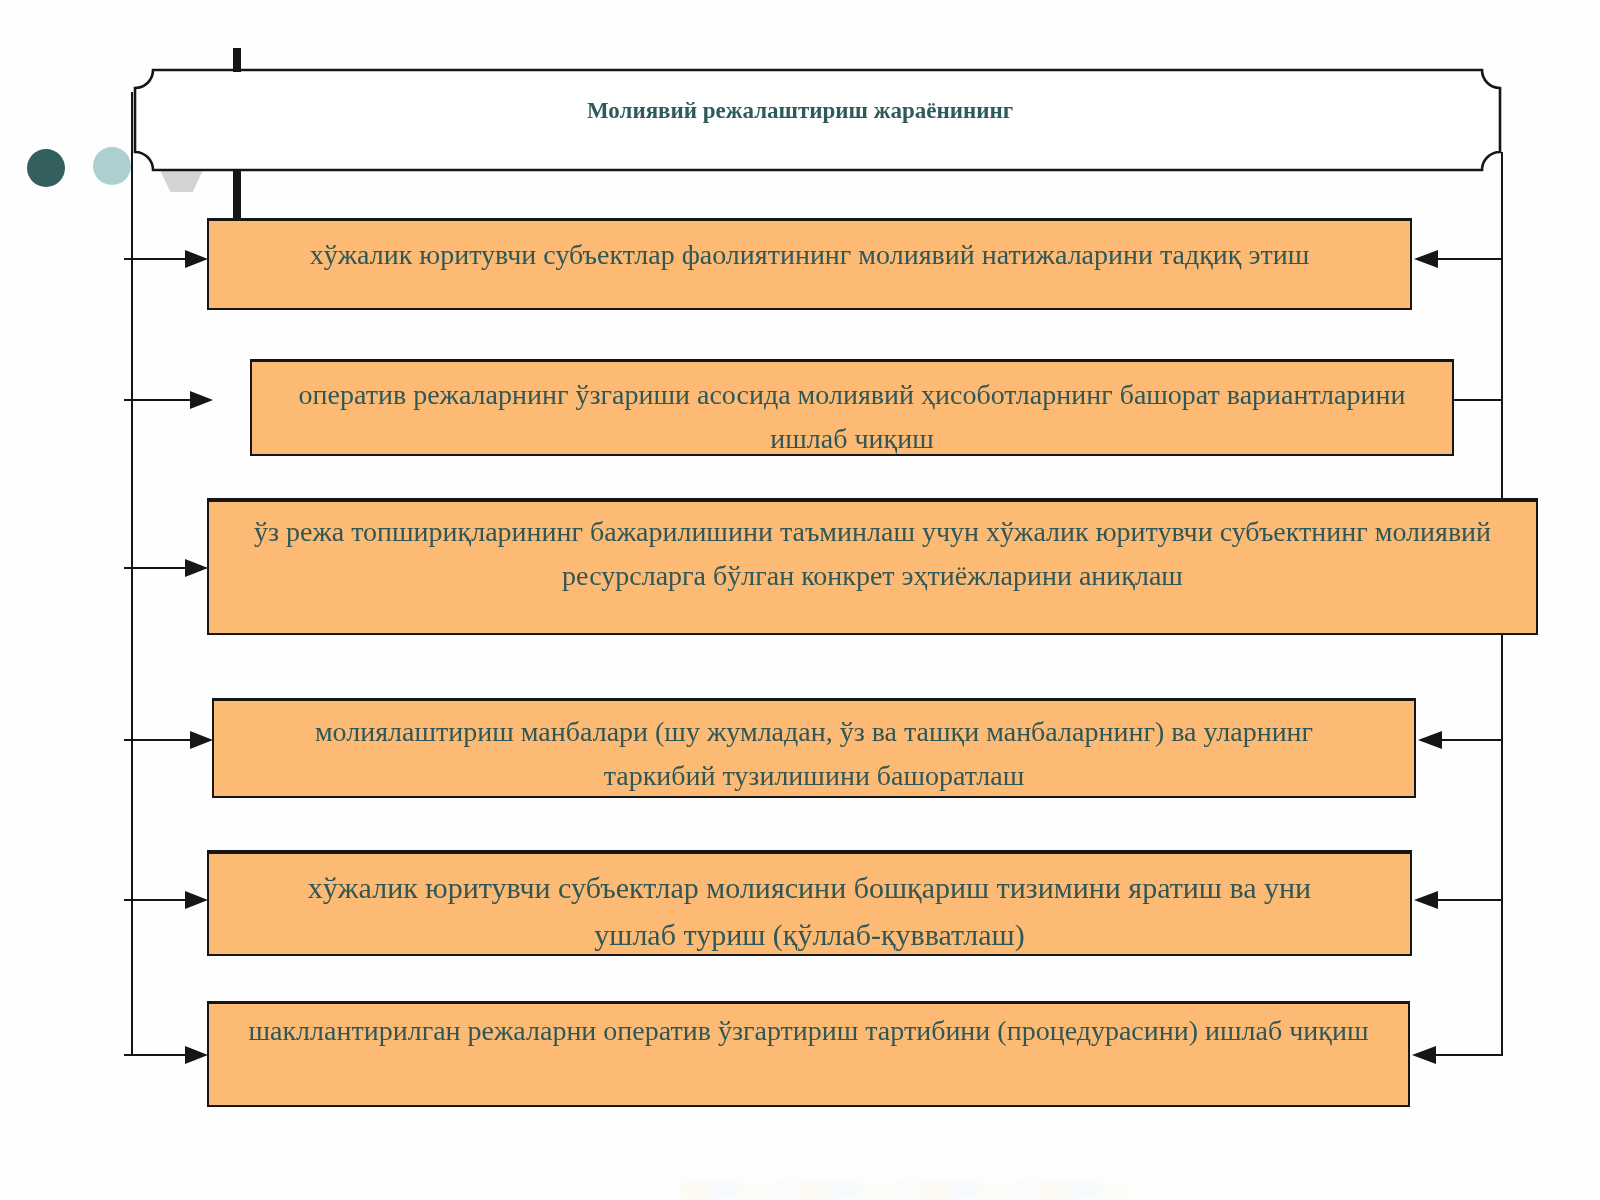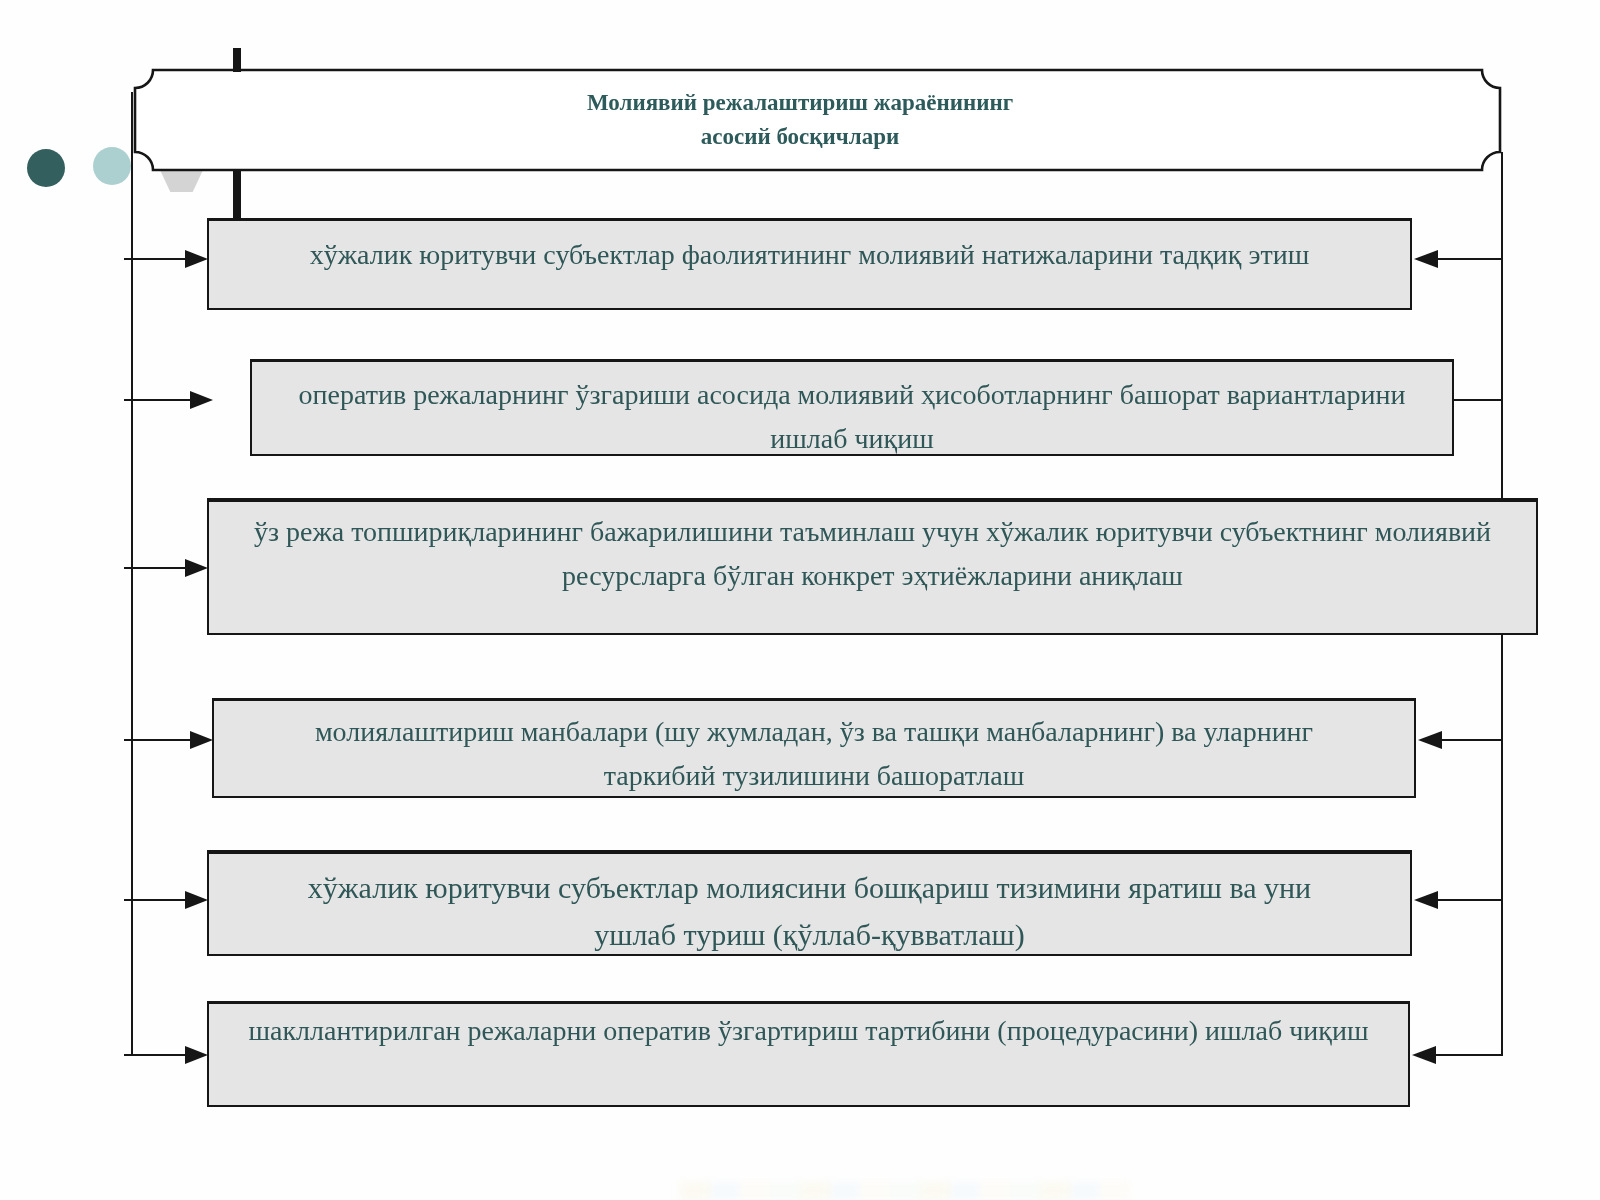--- a/index.html
+++ b/index.html
@@ -36,25 +36,25 @@
   .ah{fill:var(--line);stroke:none;}
   .thickbar{fill:var(--line);}
   .banner-path{fill:#ffffff;stroke:var(--line);stroke-width:2.6;}
 
   
   .banner-title{
     position:absolute;left:120px;top:86px;width:1360px;z-index:3;
     text-align:center;color:var(--title-text);
     font-size:23px;font-weight:bold;line-height:34px;
   }
-  .banner-title span{display:block;}
+  .banner-title span{display:block;margin-top:8px;}
 
   
   .stage-box{
-    position:absolute;z-index:3;background:#e5e5e5;
+    position:absolute;z-index:3;background:#fdba74;
     border:2px solid var(--line);border-top-width:3px;
     box-sizing:border-box;
     color:var(--body-text);text-align:center;
     font-size:28px;line-height:44px;
   }
   .stage-box .stage-text{display:block;}
   #box1{left:207px;top:218px;width:1205px;height:92px;padding:12px 30px 0 30px;}
   #box2{left:212px;top:359px;width:1204px;height:97px;padding:11px 30px 0 30px;margin-left:38px;}
   #box3{left:207px;top:498px;width:1331px;height:137px;padding:8px 28px 0 28px;border-top-width:4px;}
   #box4{left:212px;top:698px;width:1204px;height:100px;padding:9px 60px 0 60px;}
@@ -136,21 +136,20 @@
         <polygon class="ah" points="1414,900 1438,891 1438,909"></polygon>
       </g>
     <g>
       <line class="ln thin" x1="1502" y1="1055" x2="1434" y2="1055"></line>
         <polygon class="ah" points="1412,1055 1436,1046 1436,1064"></polygon>
       </g>
   </svg>
 
   <div class="banner-title">
     <span>Молиявий режалаштириш жараёнининг</span>
-    <span>асосий босқичлари</span>
   </div>
 
   <div class="stage-box" id="box1">
     <span class="stage-text">хўжалик юритувчи субъектлар фаолиятининг молиявий натижаларини тадқиқ этиш</span>
   </div>
   <div class="stage-box" id="box2">
     <span class="stage-text">оператив режаларнинг ўзгариши асосида молиявий ҳисоботларнинг башорат вариантларини ишлаб чиқиш</span>
   </div>
   <div class="stage-box" id="box3">
     <span class="stage-text">ўз режа топшириқларининг бажарилишини таъминлаш учун хўжалик юритувчи субъектнинг молиявий ресурсларга бўлган конкрет эҳтиёжларини аниқлаш</span>

